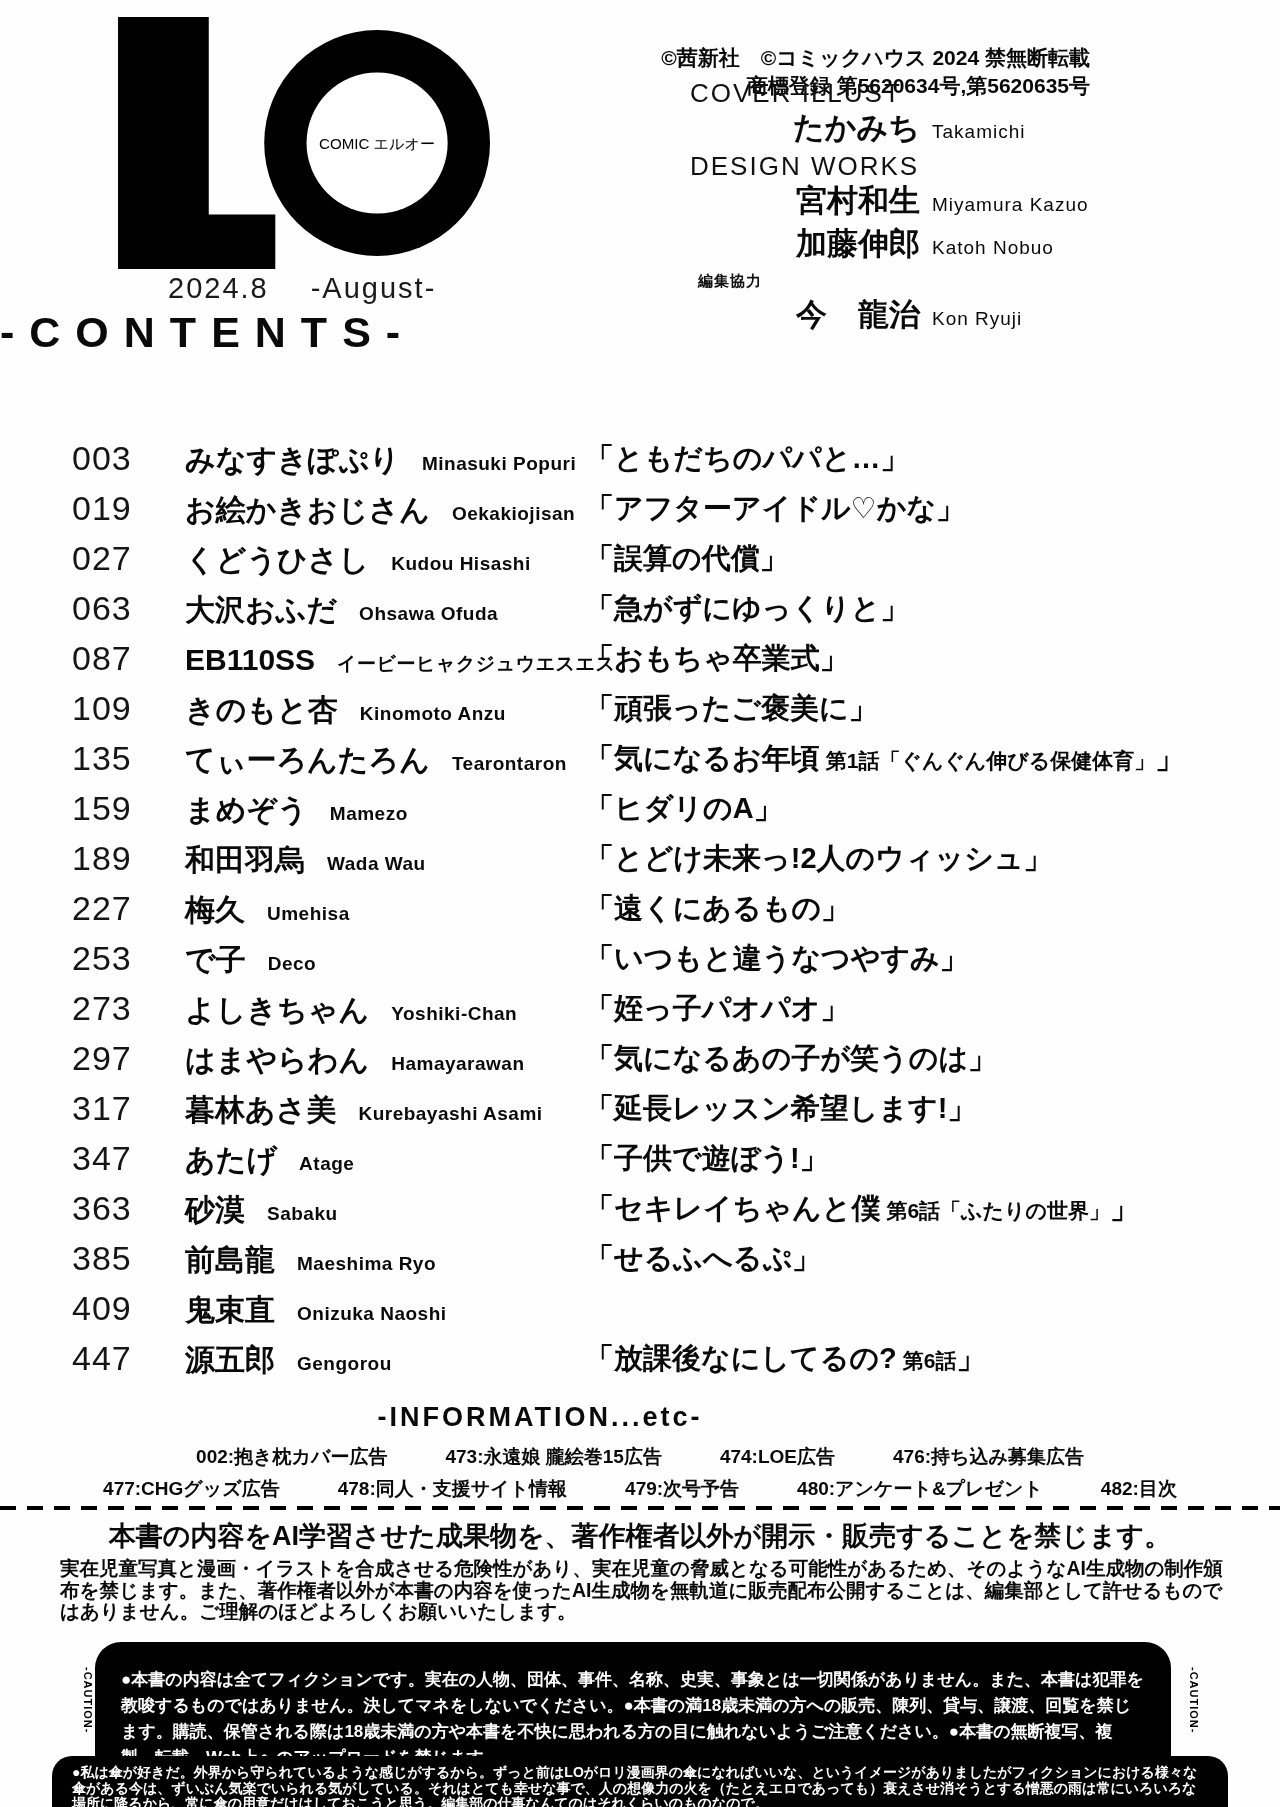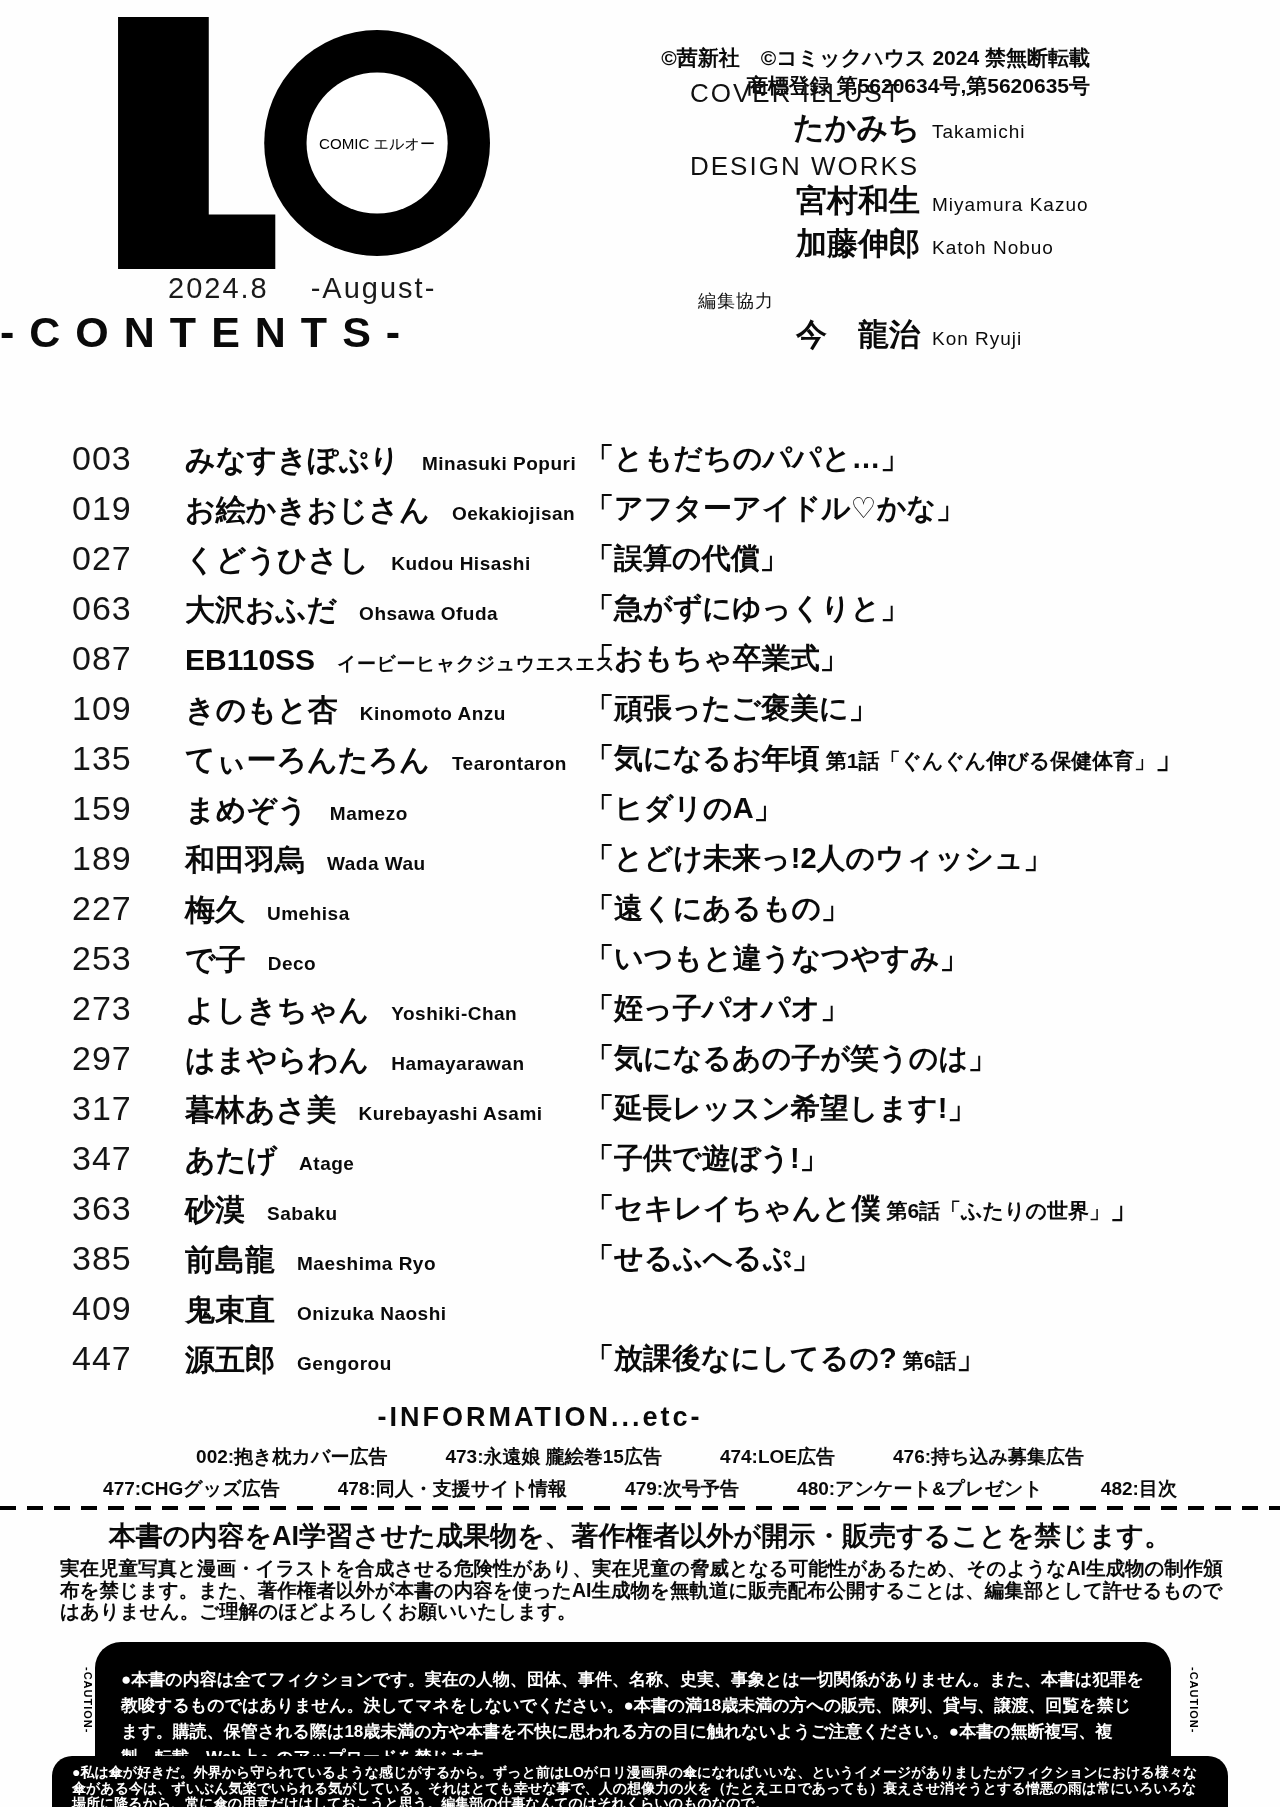--- a/index.html
+++ b/index.html
@@ -8,21 +8,21 @@
     background:#fefefe;color:#0a0a0a;
     font-family:"Liberation Sans","DejaVu Sans",sans-serif;
   }
   
   .logo{position:absolute;left:112px;top:16px;width:378px;height:254px;}
   .issue-line{position:absolute;left:168px;top:272px;font-size:29px;letter-spacing:2px;color:#1a1a1a;white-space:nowrap;}
   .issue-line .month{margin-left:42px;}
   .copyright{position:absolute;right:190px;top:20px;text-align:right;font-weight:700;font-size:21px;line-height:28px;white-space:nowrap;margin-top:24px;}
   .credits{position:absolute;left:648px;top:78px;width:480px;}
   .credit-role{font-size:26px;font-weight:400;letter-spacing:2px;padding-left:42px;line-height:30px;color:#111;}
-  .credit-role.jp{font-weight:400;font-size:18px;letter-spacing:1px;padding-left:50px;line-height:28px;margin-top:20px;}
+  .credit-role.jp{font-weight:700;font-size:15px;letter-spacing:1px;padding-left:50px;line-height:28px;}
   .credit-person{display:flex;align-items:baseline;line-height:39px;}
   .credit-ja{width:272px;text-align:right;font-weight:700;font-size:31px;white-space:nowrap;}
   .credit-en{margin-left:12px;font-size:19px;font-weight:400;letter-spacing:1px;white-space:nowrap;}
   
   .contents-heading{
     position:absolute;left:0;top:308px;width:1120px;margin:0;
     text-align:left;font-size:43px;font-weight:700;letter-spacing:15px;white-space:nowrap;
   }
   .toc{position:absolute;left:72px;top:433px;width:1160px;}
   .toc-row{position:relative;height:50px;line-height:50px;white-space:nowrap;}

